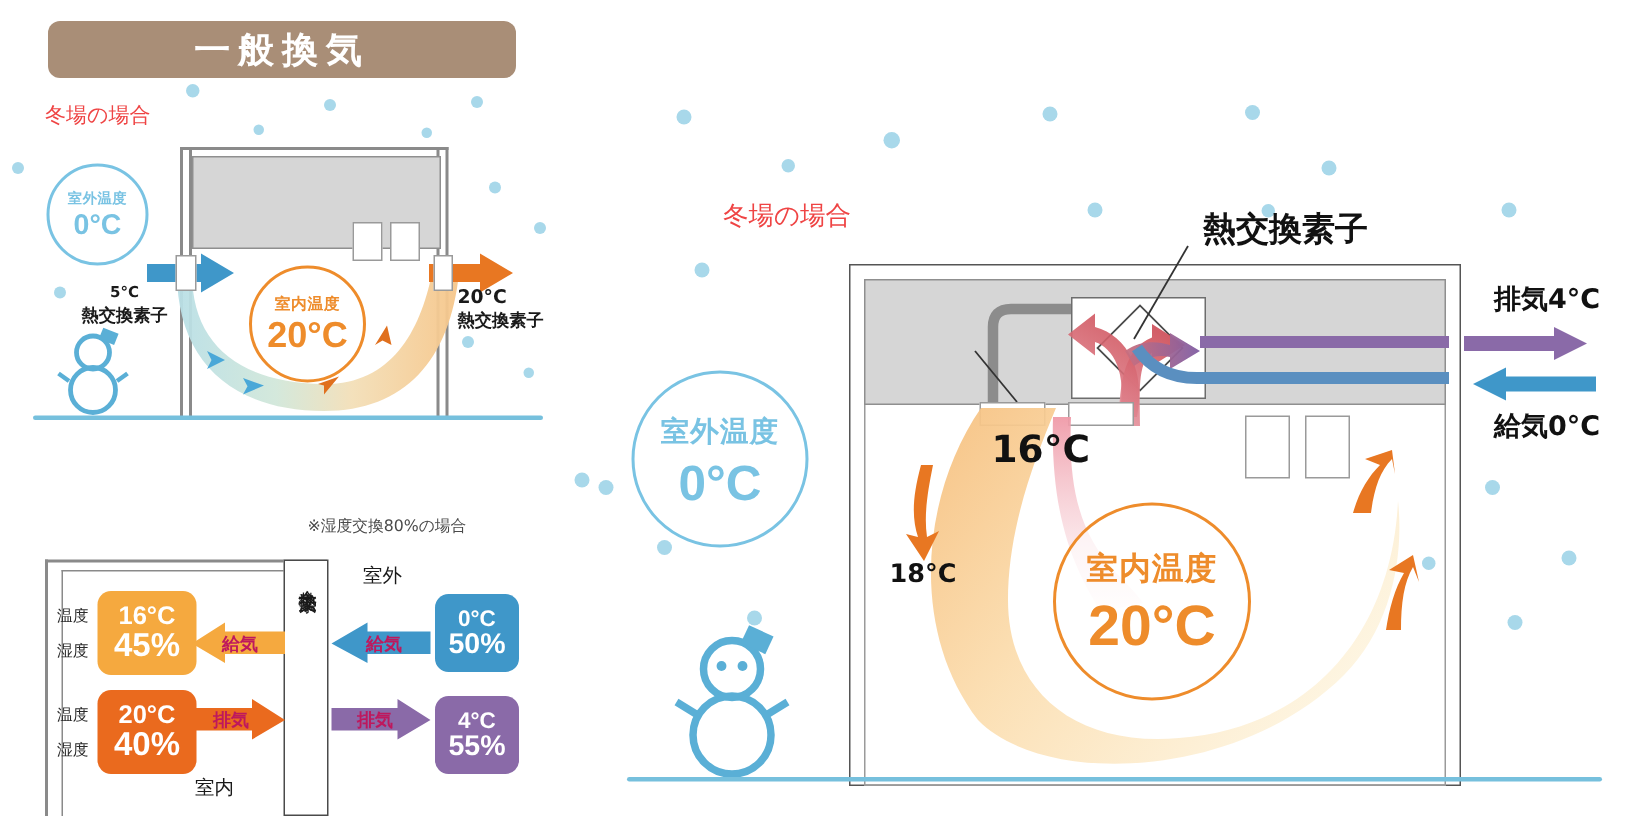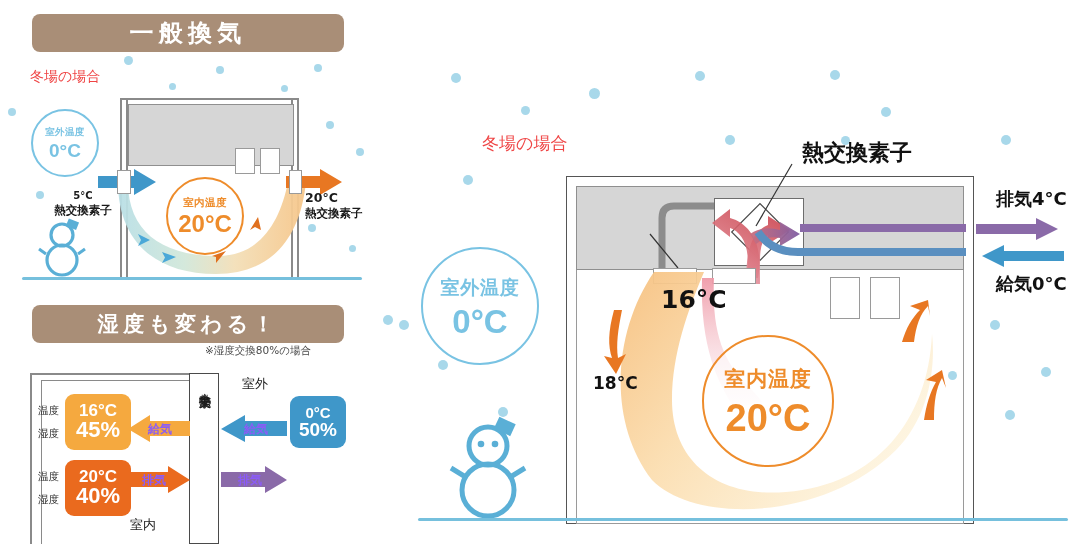--- a/index.html
+++ b/index.html
@@ -80,21 +80,21 @@
   }
 
   .vlabel {
     position: absolute;
     writing-mode: vertical-rl;
     font-size: 12.5px; color: #1a1a1a; letter-spacing: 0.06em;
     font-family: "DejaVu Sans", sans-serif;
   }
 
   .arrow-word {
-    position: absolute; color: #8b5cf6; font-size: 12px; font-weight: bold;
+    position: absolute; color: #be185d; font-size: 12px; font-weight: bold;
     font-family: "DejaVu Sans", sans-serif;
     z-index: 4; pointer-events: none;
   }
 
   .flat-label {
     position: absolute; font-size: 13px; color: #1a1a1a;
     font-family: "DejaVu Sans", sans-serif;
   }
 
   
@@ -190,21 +190,20 @@
   <svg style="left:40px; top:218px; width:48px; height:60px;">
     <circle cx="22" cy="17" r="11" fill="none" stroke="#5aafd6" stroke-width="3.2"></circle>
     <circle cx="22" cy="42" r="15" fill="none" stroke="#5aafd6" stroke-width="3.2"></circle>
     <rect x="27" y="2" width="11" height="8" fill="#5aafd6" transform="rotate(22 32 6)"></rect>
     <line x1="6" y1="36" x2="-1" y2="31" stroke="#5aafd6" stroke-width="3"></line>
     <line x1="38" y1="36" x2="45" y2="31" stroke="#5aafd6" stroke-width="3"></line>
   </svg>
 
   <div class="ground-line" style="left:22px; top:277px; width:340px;"></div>
 
-  <div class="title-pill" id="title-mid">湿度も変わる！</div>
 
   <div class="caption" id="note-humidity">※湿度交換80%の場合</div>
 
   <div class="wall-line" style="left:30px; top:373px; width:1.6px; height:171px;"></div>
   <div class="wall-line" style="left:41px; top:380px; width:1.4px; height:164px;"></div>
   <div class="wall-line" style="left:30px; top:373px; width:188px; height:1.6px;"></div>
   <div class="wall-line" style="left:41px; top:380px; width:177px; height:1.4px;"></div>
 
   <div style="position:absolute; left:189px; top:373px; width:30px; height:171px; border:1.6px solid #4a4a4a; background:#ffffff;"></div>
   <div class="vlabel" style="left:196px; top:383px; height:150px;">全熱交換素子</div>
@@ -224,20 +223,24 @@
     <span class="h">40%</span>
   </div>
   <div class="row-label" style="left:38px; top:470px;">温度</div>
   <div class="row-label" style="left:38px; top:493px;">湿度</div>
 
   <div class="hbox hbox-small" style="left:290px; top:396px; width:56px; height:52px; background:#3f97c9;">
     <span class="t">0°C</span>
     <span class="h">50%</span>
   </div>
 
+  <div class="hbox hbox-small" style="left:290px; top:464px; width:56px; height:52px; background:#8a6aa8;">
+    <span class="t">4°C</span>
+    <span class="h">55%</span>
+  </div>
 
   <svg style="left:128px; top:415px; width:62px; height:28px;">
     <path d="M 62,6 L 22,6 L 22,0 L 0,14 L 22,27 L 22,21 L 62,21 Z" fill="#f5a93f"></path>
   </svg>
   <div class="arrow-word" style="left:148px; top:421px;">給気</div>
 
   <svg style="left:128px; top:466px; width:62px; height:28px;">
     <path d="M 0,6 L 40,6 L 40,0 L 62,14 L 40,27 L 40,21 L 0,21 Z" fill="#ea6a1e"></path>
   </svg>
   <div class="arrow-word" style="left:142px; top:472px;">排気</div>

